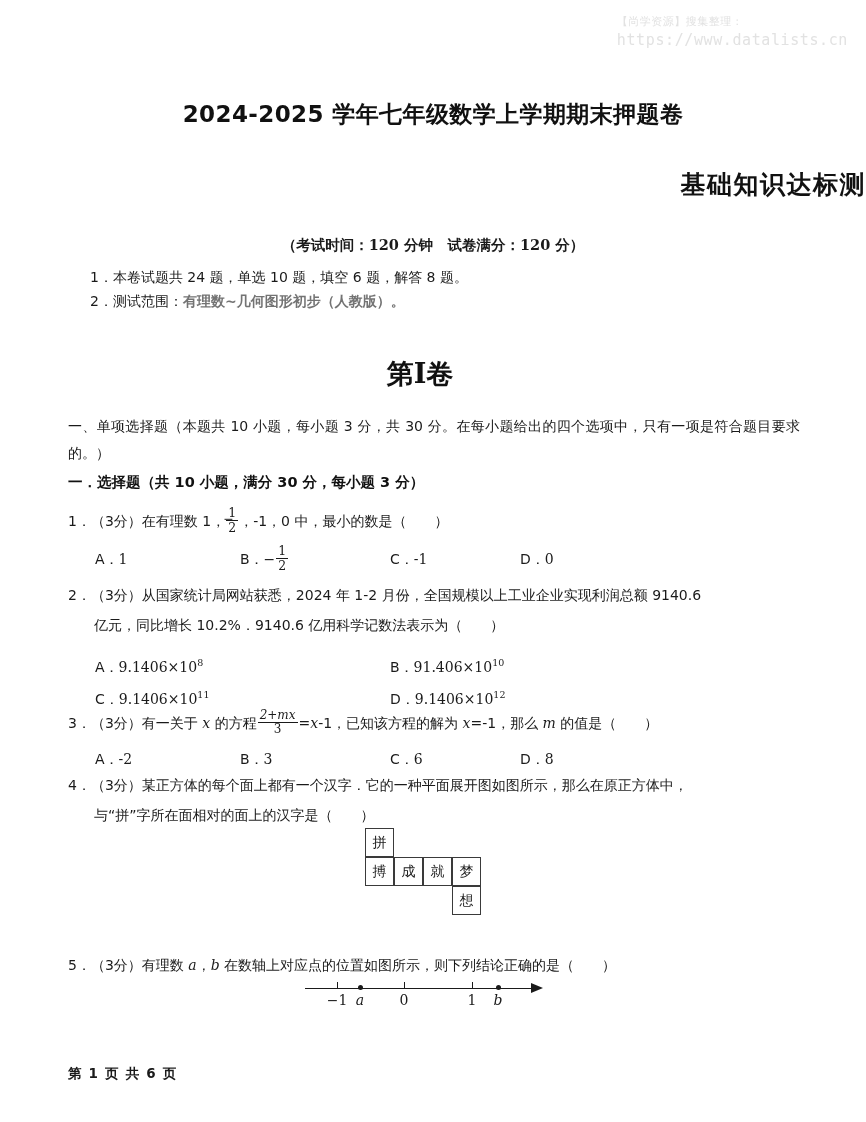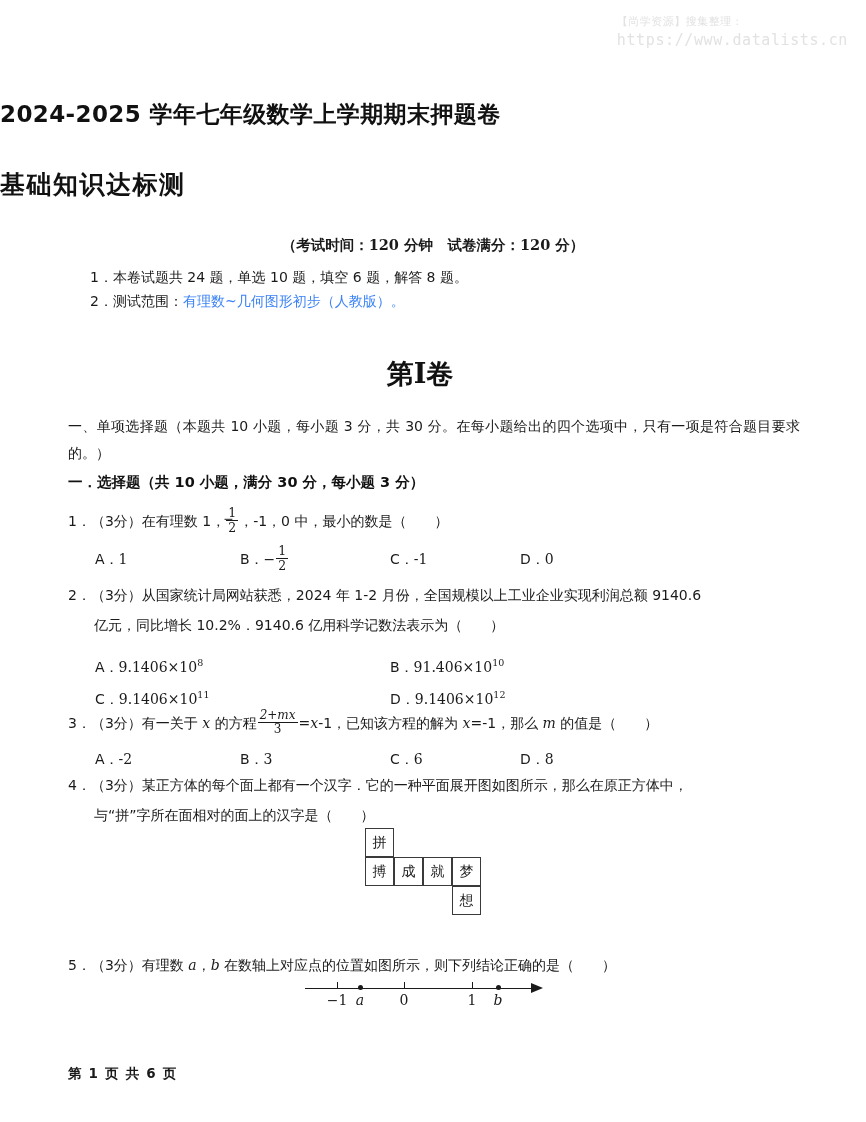--- a/index.html
+++ b/index.html
@@ -45,32 +45,33 @@
     letter-spacing: .6px;
     display: block;
   }
 
   
   .doc-title {
     position: absolute;
     top: 99px;
     left: 0;
     width: 866px;
+    text-align: center;
     font-family: "DejaVu Sans", "Liberation Sans", sans-serif;
     font-size: 23px;
     font-weight: bold;
     letter-spacing: .4px;
     color: #111;
   }
   .doc-subtitle {
     position: absolute;
     top: 168px;
     left: 0;
     width: 866px;
-    text-align: left;
+    text-align: right;
     font-family: "DejaVu Sans", "Liberation Sans", sans-serif;
     font-size: 25px;
     font-weight: bold;
     letter-spacing: 1.5px;
     color: #111;
   }
   .exam-meta {
     position: absolute;
     top: 236px;
     left: 0;
@@ -87,21 +88,21 @@
     left: 68px;
     top: 270px;
     width: 730px;
     font-family: "DejaVu Sans", "Liberation Sans", sans-serif;
     font-size: 14px;
     line-height: 1;
     color: #1a1a1a;
   }
   .notice-head { margin: 0 0 10px 0; }
   .notice-item { margin: 0 0 10px 22px; }
-  .red { color: #3b82f6; }
+  .red { color: #737373; font-weight: bold; }
 
   
   .volume-heading {
     position: absolute;
     top: 356px;
     left: 0;
     width: 840px;
     text-align: center;
     font-family: "DejaVu Sans", "Liberation Sans", sans-serif;
     font-size: 27px;

